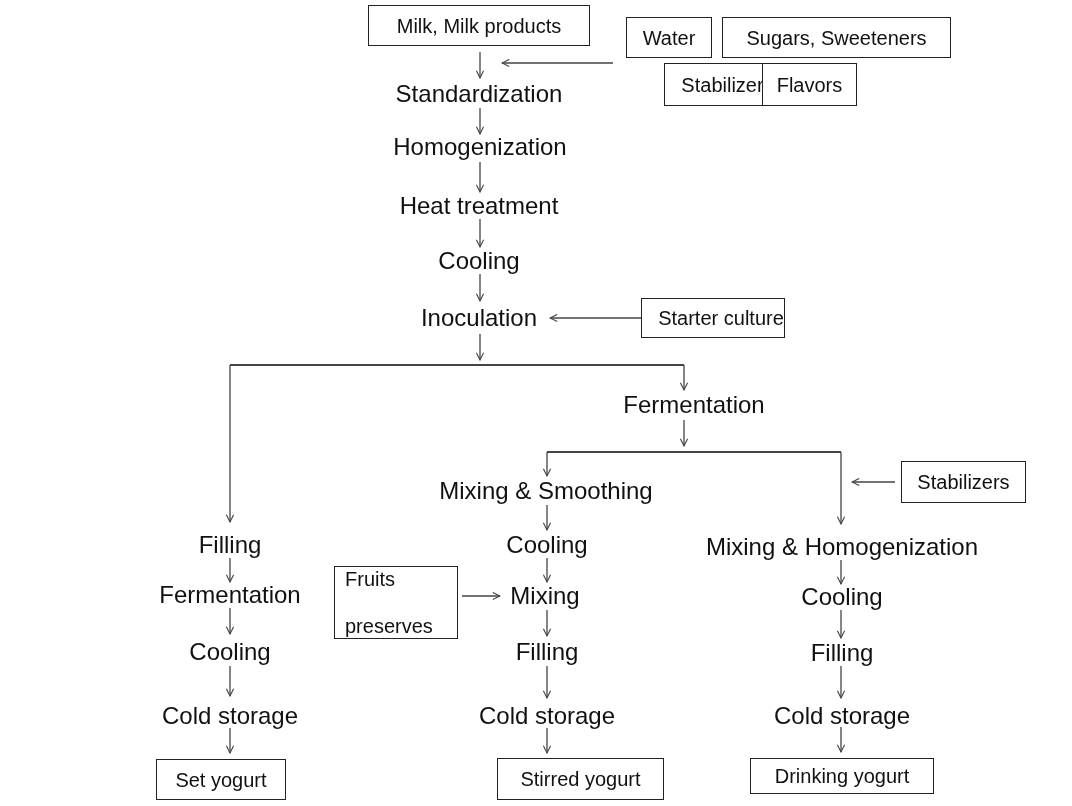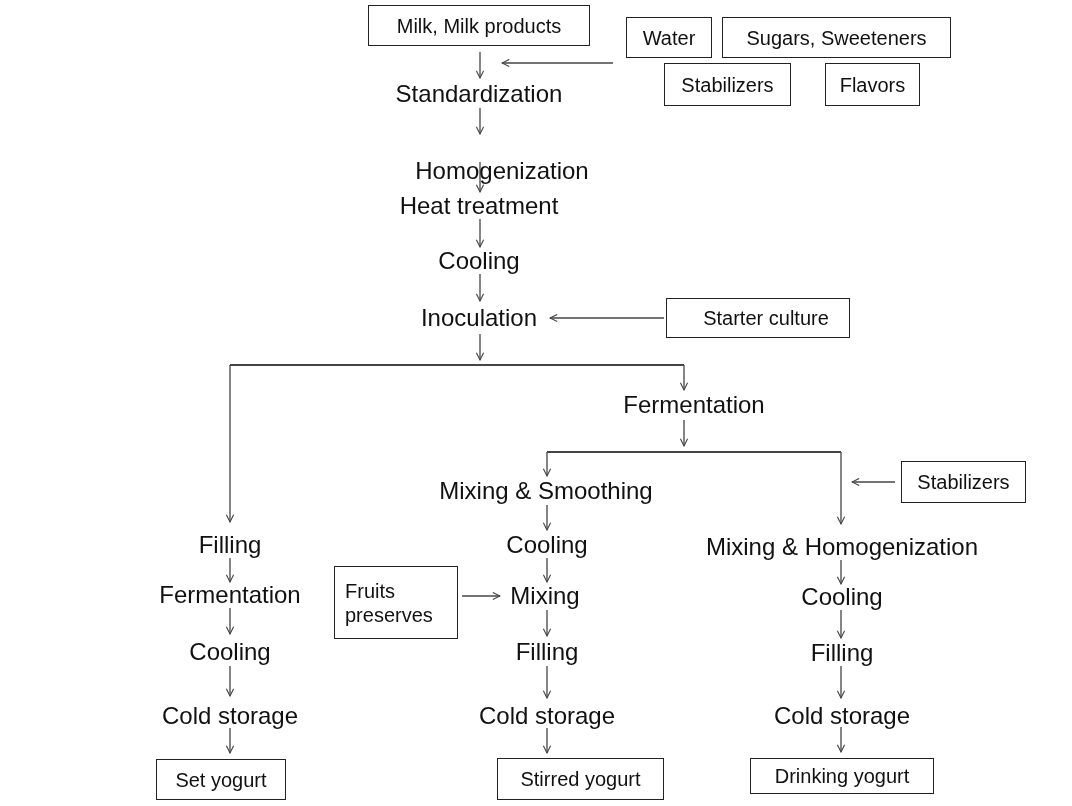--- a/index.html
+++ b/index.html
@@ -4,21 +4,21 @@
   <style>
     html, body { margin: 0; padding: 0; background: #ffffff; }
     body { width: 1072px; height: 806px; position: relative; overflow: hidden;
            font-family: "Liberation Sans", "DejaVu Sans", sans-serif; color: #111; }
     #diagram { position: absolute; left: 0; top: 0; width: 1072px; height: 806px; border-radius: 15px; }
     .lbl { position: absolute; font-size: 24px; line-height: 24px; white-space: nowrap;
            transform: translate(-50%, -50%); color: #111; }
     .box { position: absolute; border: 1.5px solid #222; background: #fff; box-sizing: border-box;
            display: flex; align-items: center; justify-content: center;
            font-size: 20px; line-height: 24px; white-space: nowrap; color: #111; }
-    .box.multi { flex-direction: column; align-items: flex-start; justify-content: center; padding-left: 10px; }
+    .box.multi { flex-direction: column; align-items: flex-start; justify-content: space-between; padding-left: 10px; }
     svg line, svg path { stroke: #444; fill: none; }
   </style>
 </head>
 <body>
 
 <div id="diagram">
 
   <svg width="1072" height="806" style="position:absolute;left:0;top:0">
     <defs>
       <marker id="ah" viewBox="0 0 10 10" refX="9" refY="5" markerWidth="9" markerHeight="9" orient="auto-start-reverse" markerUnits="userSpaceOnUse">
@@ -68,36 +68,36 @@
   </div>
   <div class="box" style="left:626px;top:17px;width:86px;height:41px;">
     <span>Water</span>
   </div>
   <div class="box" style="left:722px;top:17px;width:229px;height:41px;">
     <span>Sugars, Sweeteners</span>
   </div>
   <div class="box" style="left:664px;top:63px;width:127px;height:43px;">
     <span>Stabilizers</span>
   </div>
-  <div class="box" style="left:825px;top:63px;width:95px;height:43px;">
+  <div class="box" style="left:762px;top:63px;width:95px;height:43px;">
     <span>Flavors</span>
   </div>
-  <div class="box" style="left:666px;top:298px;width:184px;height:40px;padding-left:16px;">
+  <div class="box" style="left:641px;top:298px;width:144px;height:40px;padding-left:16px;">
     <span>Starter culture</span>
   </div>
   <div class="box" style="left:901px;top:461px;width:125px;height:42px;">
     <span>Stabilizers</span>
   </div>
   <div class="box multi" style="left:334px;top:566px;width:124px;height:73px;">
     <span>Fruits</span>
     <span>preserves</span>
   </div>
 
   <div class="lbl" style="left:479px;top:94px;">Standardization</div>
-  <div class="lbl" style="left:502px;top:147px;margin-top:24px;">Homogenization</div>
+  <div class="lbl" style="left:480px;top:147px;">Homogenization</div>
   <div class="lbl" style="left:479px;top:206px;">Heat treatment</div>
   <div class="lbl" style="left:479px;top:261px;">Cooling</div>
   <div class="lbl" style="left:479px;top:318px;">Inoculation</div>
   <div class="lbl" style="left:694px;top:405px;">Fermentation</div>
 
   <div class="lbl" style="left:230px;top:545px;">Filling</div>
   <div class="lbl" style="left:230px;top:595px;">Fermentation</div>
   <div class="lbl" style="left:230px;top:652px;">Cooling</div>
   <div class="lbl" style="left:230px;top:716px;">Cold storage</div>
   <div class="box" style="left:156px;top:759px;width:130px;height:41px;">

